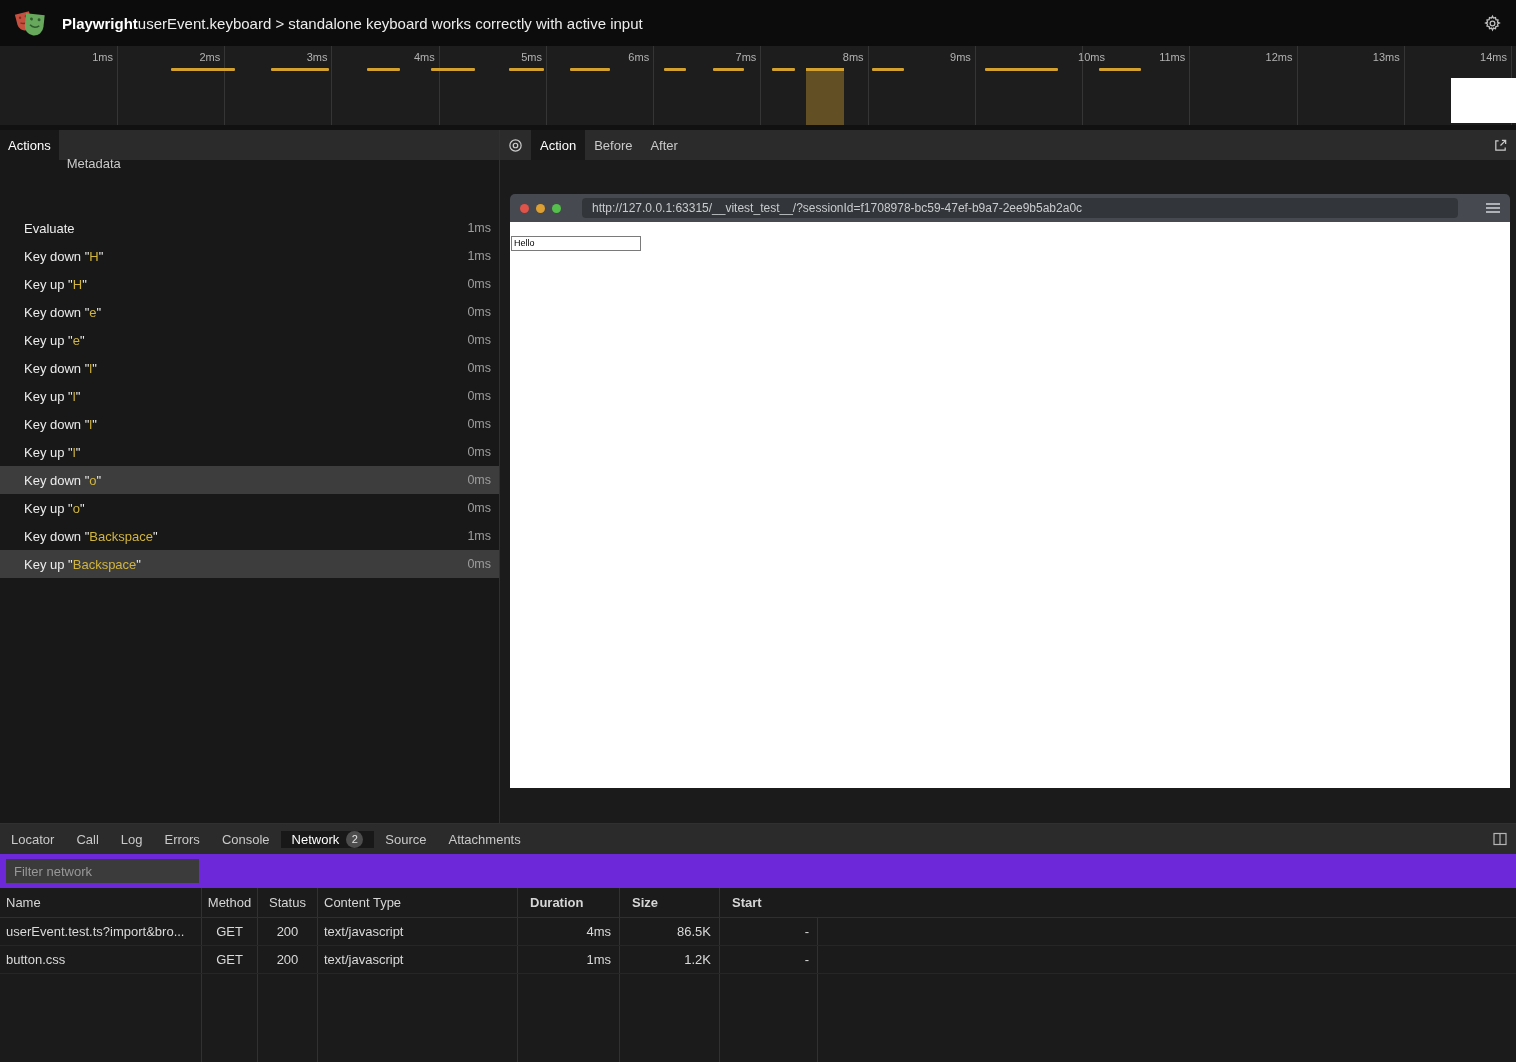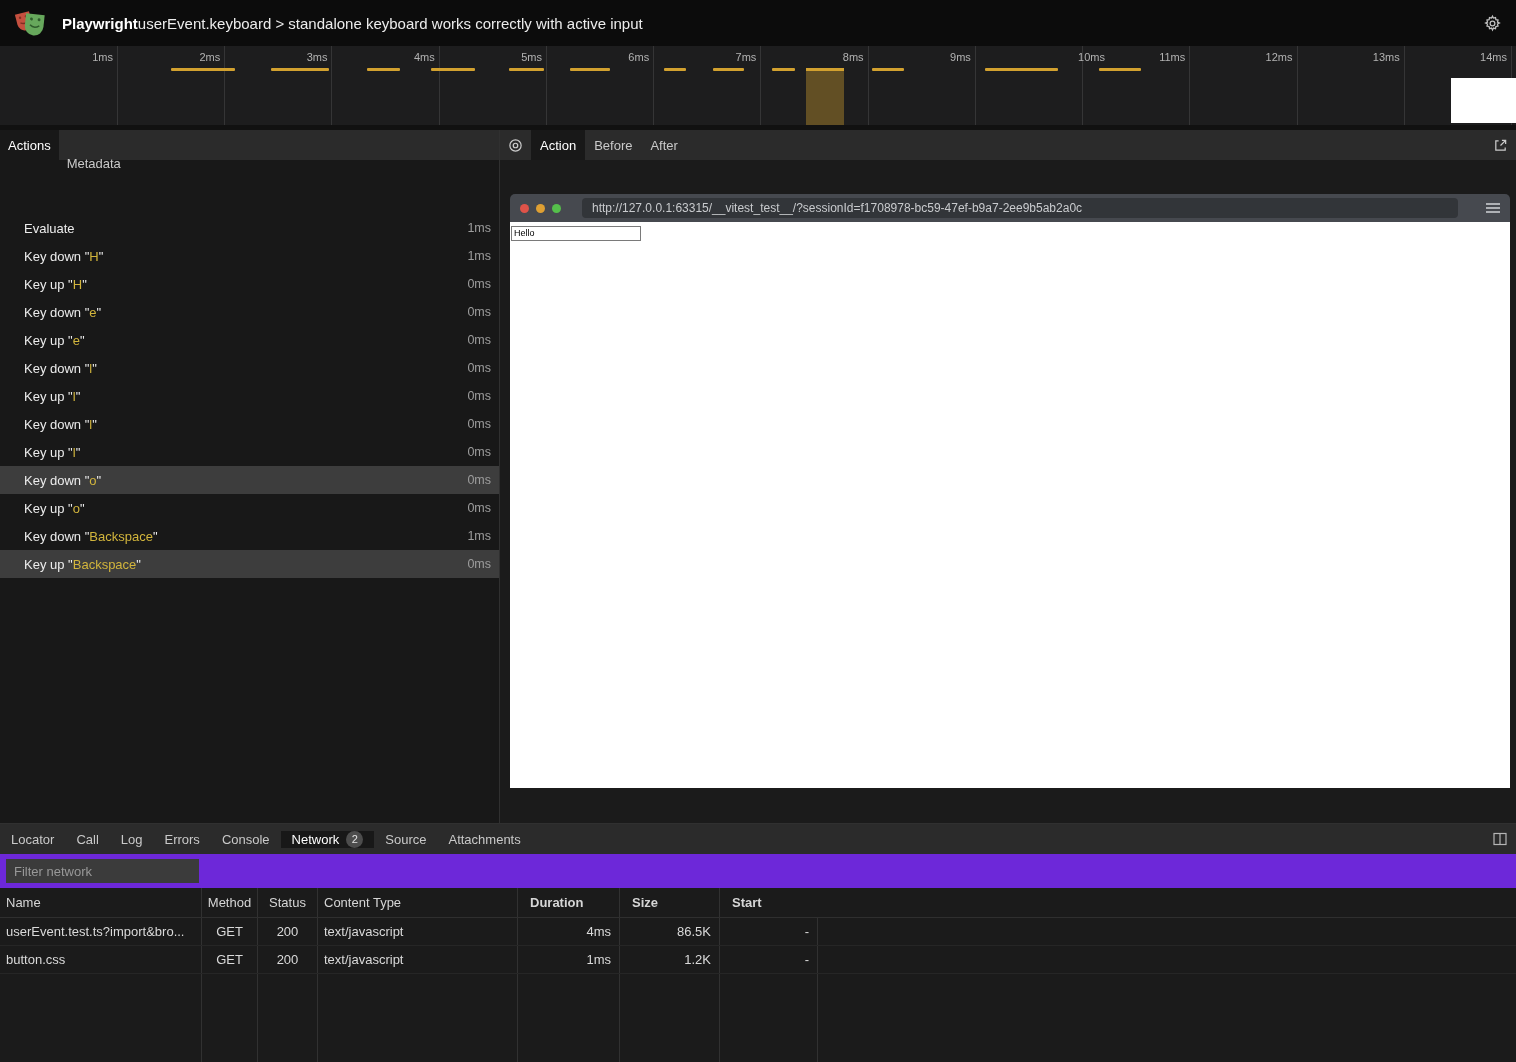--- a/index.html
+++ b/index.html
@@ -46,21 +46,21 @@
   .browser { position:absolute; left:10px; top:34px; width:1000px; }
   .chrome { height:28px; background:#46494f; border-radius:5px 5px 0 0; display:flex; align-items:center; padding:0 10px; }
   .dot { width:9px; height:9px; border-radius:50%; margin-right:7px; flex:none; }
   .dot.red { background:#df5349; } .dot.yellow { background:#dfa033; } .dot.green { background:#55c04b; }
   .urlbar { flex:1; height:20px; margin:0 28px 0 14px; background:#323539; border-radius:4px;
             color:#c9cbce; font-size:12px; line-height:20px; padding:0 10px;
             white-space:nowrap; overflow:hidden; }
   .menu-icon { display:inline-flex; flex-direction:column; gap:2px; cursor:pointer; }
   .menu-icon span { display:block; width:14px; height:2px; background:#aeb1b5; }
   .page { height:566px; background:#ffffff; position:relative; }
-  .page-input { position:absolute; left:1px; top:4px; width:130px; height:15px; background:#fff;
+  .page-input { position:absolute; left:1px; top:14px; width:130px; height:15px; background:#fff;
                 border:1px solid #7a7a7a; font-size:9px; color:#000; line-height:13px; padding:0 2px;
                 font-family:"Liberation Sans","DejaVu Sans",sans-serif; }
   
   .bottom-panel { height:239px; border-top:1px solid #303030; background:#1b1b1b; display:flex; flex-direction:column; }
   .bottom-tabs .tab { padding:0 11px; }
   .filter-row { height:34px; display:flex; align-items:center; background:#6d28d9; flex:none; }
   .filter-input { width:193px; height:24px; margin-left:6px; background:#3b3b3b; border:none; outline:none;
                   color:#e0e0e0; font-size:13px; padding:0 8px; font-family:inherit; }
   .filter-input::placeholder { color:#989898; }
   .chips { display:flex; align-items:center; margin-left:18px; }

